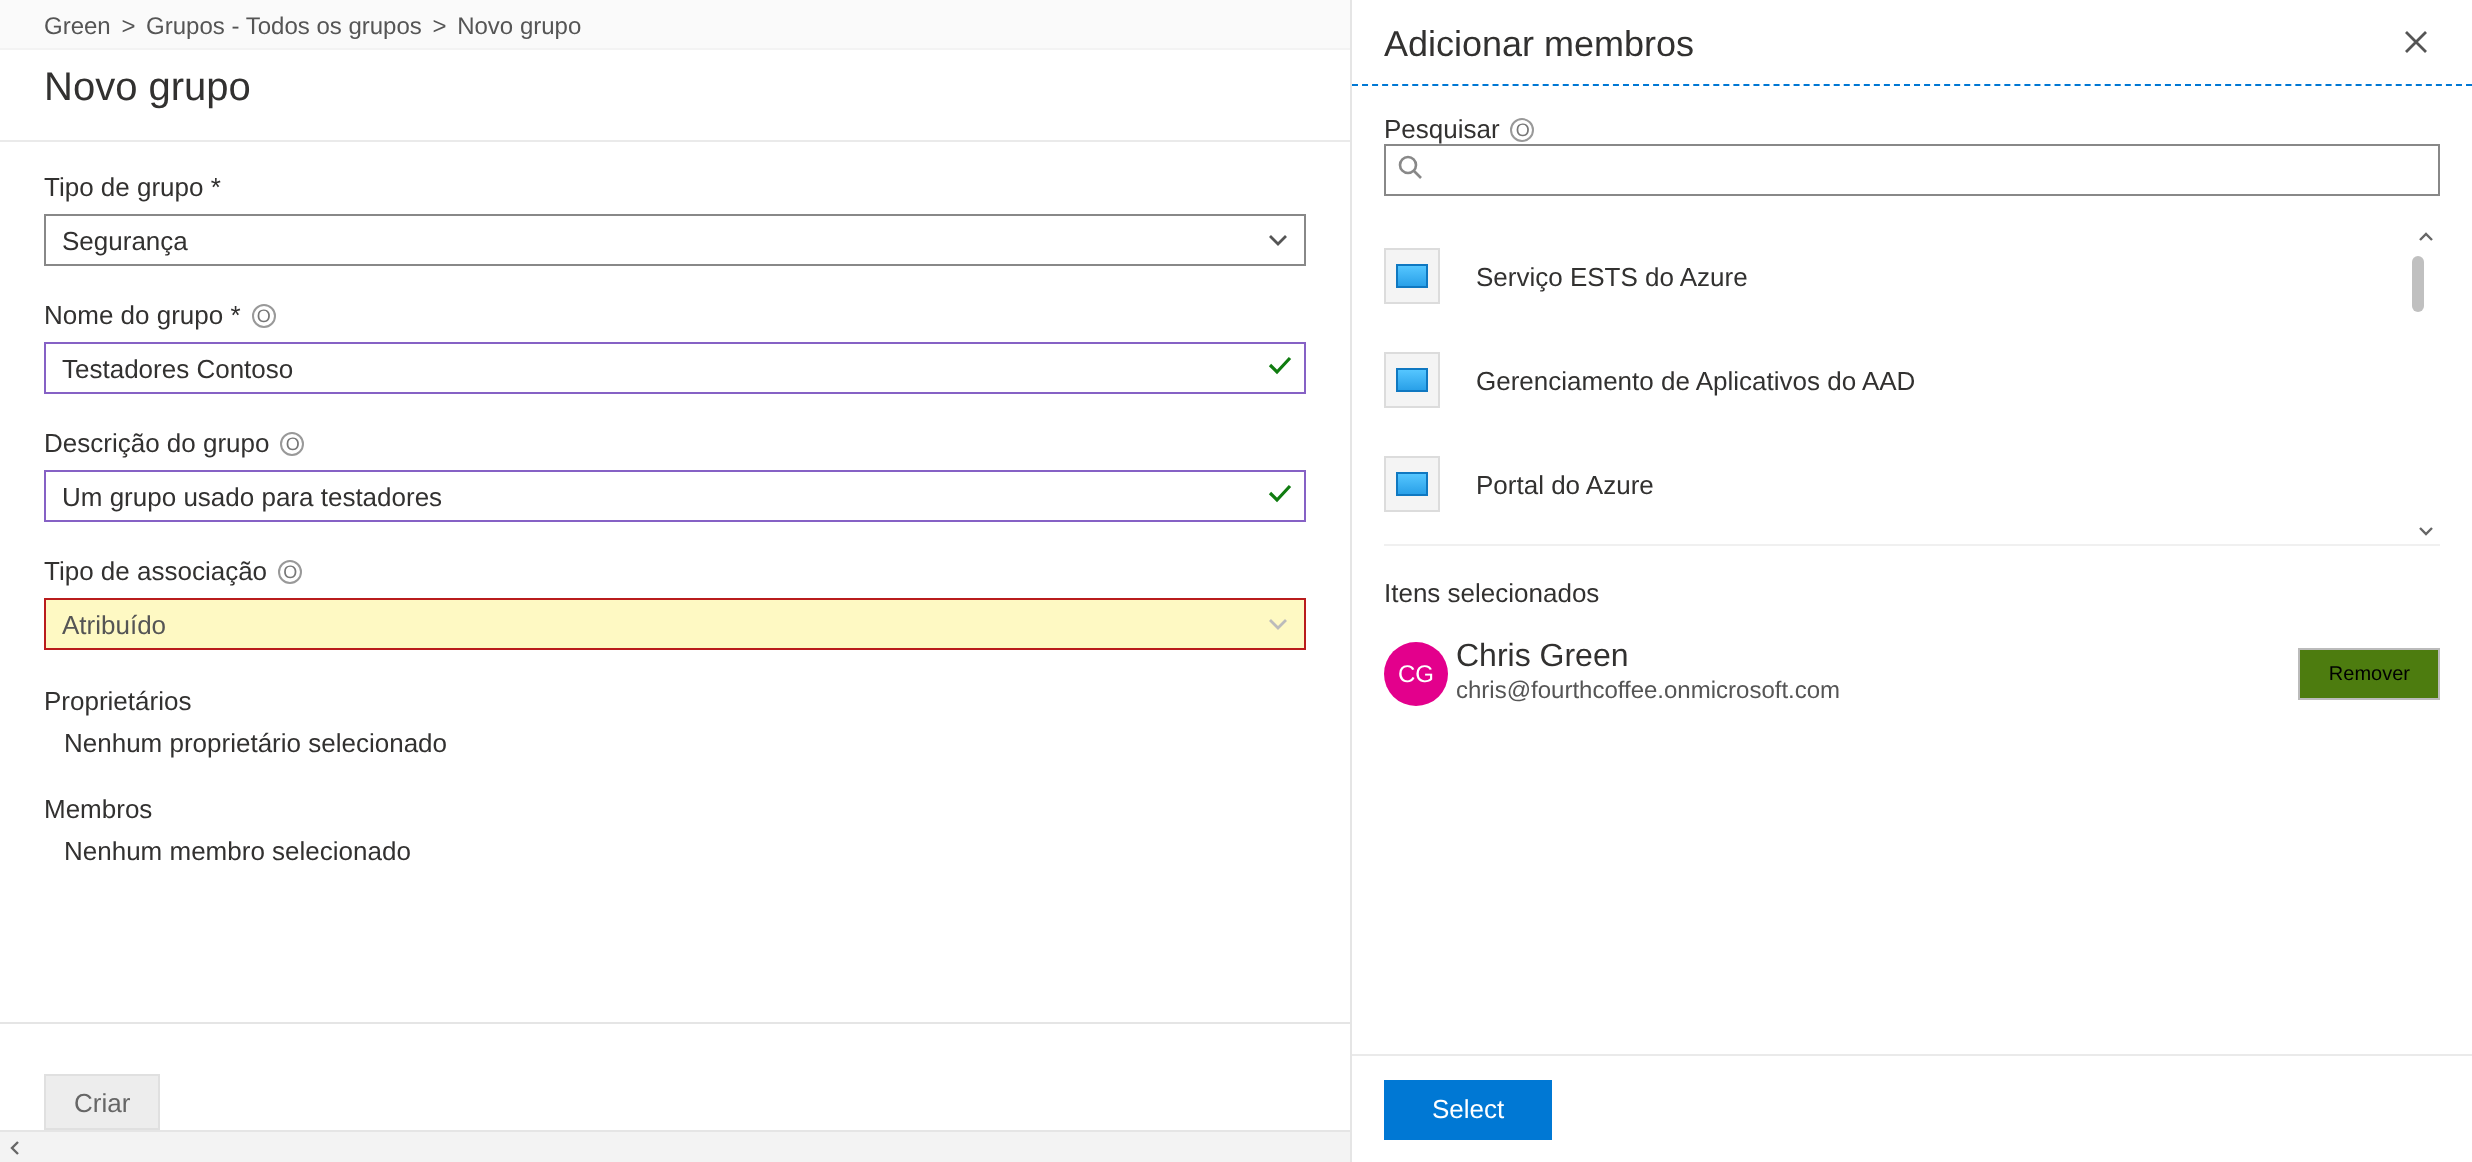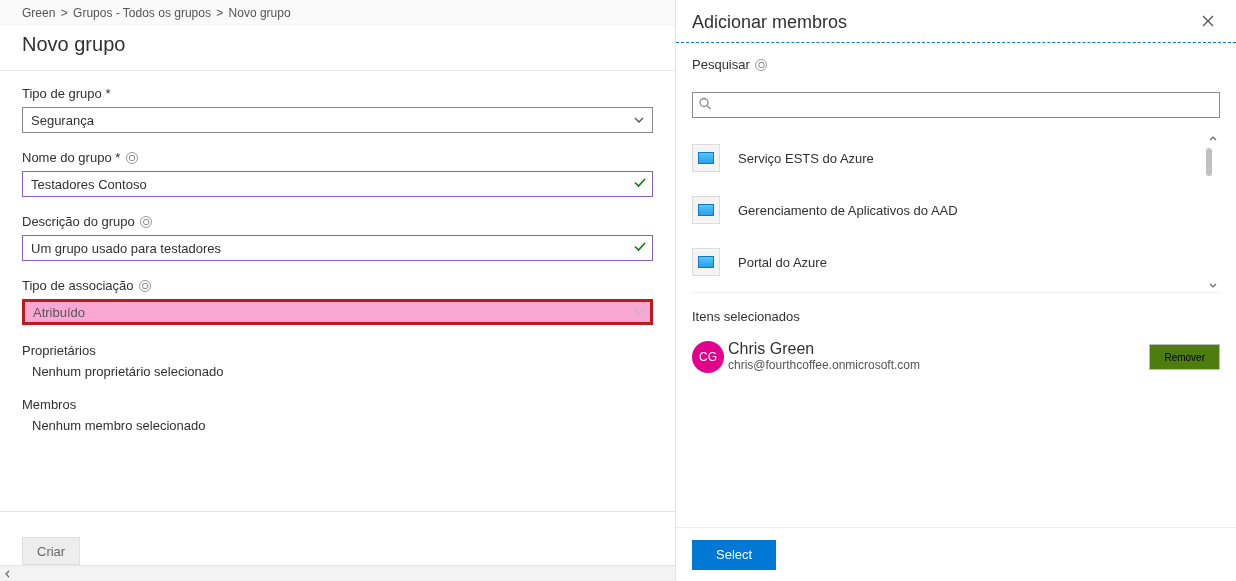--- a/index.html
+++ b/index.html
@@ -74,23 +74,23 @@
   .text-input, .select-input {
     width: 100%; height: 26px;
     padding: 2px 28px 2px 8px;
     font-size: 13px;
     color: #323130;
     border: 1px solid #888;
     background: #ffffff;
     outline: none;
   }
   .select-input.locked {
-    background: #f9a8d4;
+    background: #fef9c3;
     color: #555;
-    border: 3px solid #b91c1c;
+    border: 1px solid #b91c1c;
   }
   .select-caret {
     position: absolute;
     right: 8px; top: 50%;
     transform: translateY(-50%);
     pointer-events: none;
   }
   .select-caret svg { display: block; }
   .text-input.valid {
     border: 1px solid #8661c5;
@@ -175,21 +175,21 @@
   }
   .panel-body {
     padding: 0 16px;
     flex: 1 1 auto;
     overflow: hidden;
     display: flex;
     flex-direction: column;
   }
   .search-label {
     font-size: 13px;
-    margin-bottom: 20px;
+    margin-bottom: 0;
   }
   .search-wrap {
     position: relative;
     height: 26px;
     margin-bottom: 14px;
   }
   .search-input {
     width: 100%; height: 26px;
     padding: 2px 8px 2px 28px;
     border: 1px solid #888;

